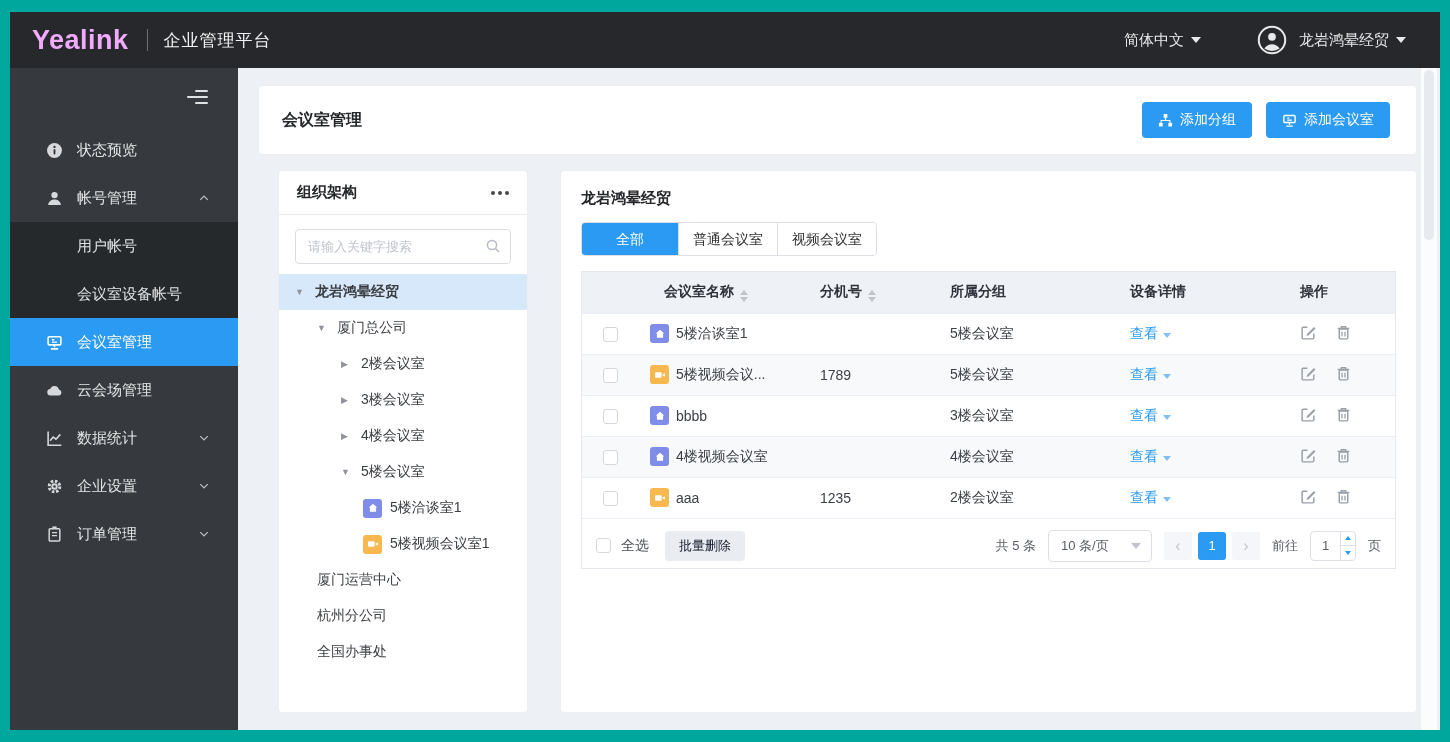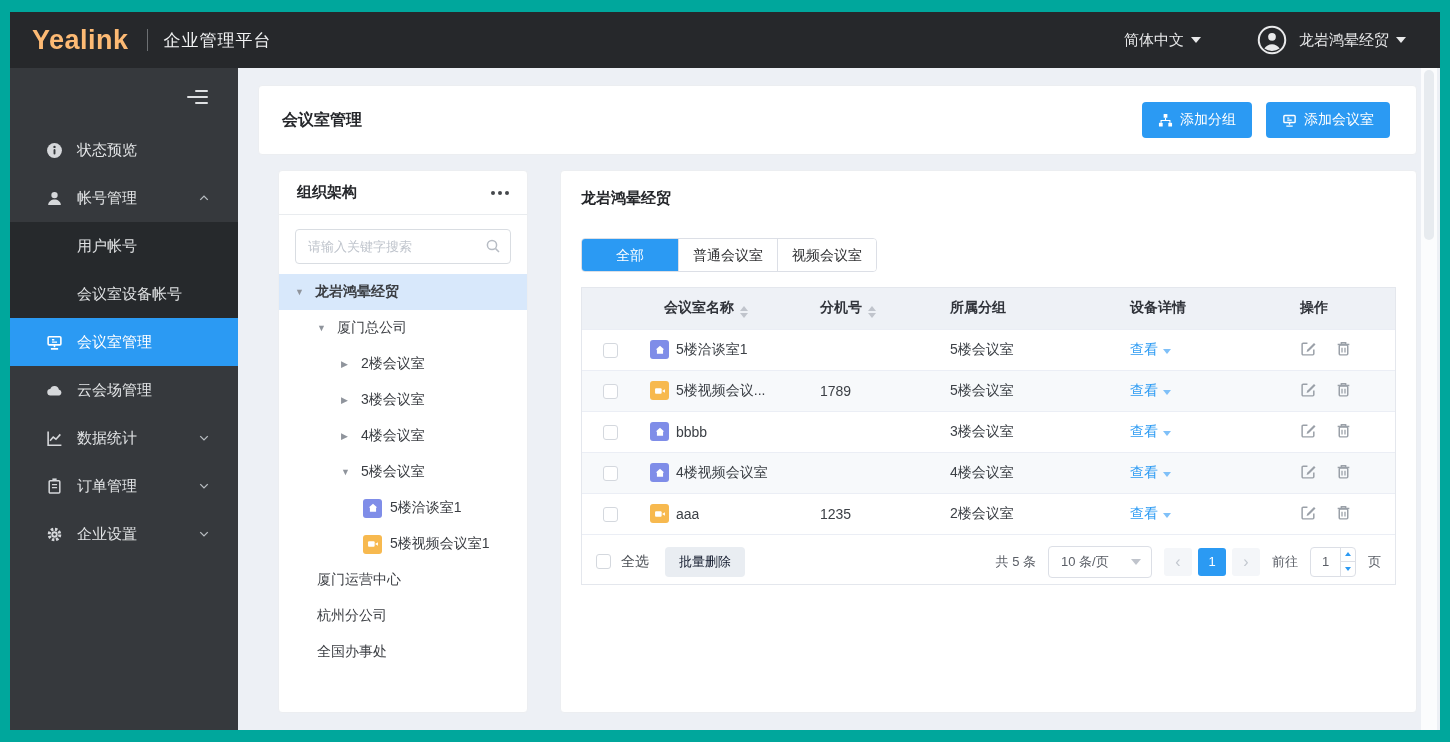--- a/index.html
+++ b/index.html
@@ -3,21 +3,21 @@
 <meta charset="utf-8">
 <style>
   * { margin:0; padding:0; box-sizing:border-box; }
   html,body { width:1450px; height:742px; font-family:"Liberation Sans","DejaVu Sans",sans-serif; }
   body { position:relative; background:#00A79C; overflow:hidden; }
 
   .app { position:absolute; left:10px; top:12px; right:10px; bottom:12px; background:#EDF0F5; overflow:hidden; }
 
   
   .topbar { height:56px; background:#26282B; display:flex; align-items:center; padding:0 34px 0 22px; }
-  .logo { color:#fdba74; font-size:27px; font-weight:800; letter-spacing:.5px; }
+  .logo { color:#f0abfc; font-size:27px; font-weight:800; letter-spacing:.5px; }
   .logo-divider { width:1px; height:22px; background:#6d7073; margin:0 16px 0 18px; }
   .product-name { color:#f2f3f4; font-size:17px; letter-spacing:1px; }
   .topbar-right { margin-left:auto; display:flex; align-items:center; color:#e8e9ea; font-size:15px; }
   .lang-switch, .account-switch { display:flex; align-items:center; cursor:pointer; }
   .caret-dn-white { width:0; height:0; border-left:5px solid transparent; border-right:5px solid transparent; border-top:6px solid #e8e9ea; margin-left:7px; }
   .avatar { width:30px; height:30px; margin:0 12px 0 56px; color:#e8e9ea; }
   .avatar svg { width:30px; height:30px; }
 
   
   .body-row { display:flex; height:calc(100% - 56px); }
@@ -69,21 +69,21 @@
   .tree-node.selected { background:#D8E8FB; font-weight:bold; }
   .tree-arrow { font-size:9px; color:#8f949c; width:12px; margin-right:8px; flex-shrink:0; }
   .leaf-icon { width:19px; height:19px; border-radius:3px; margin-right:8px; display:inline-flex; align-items:center; justify-content:center; flex-shrink:0; }
   .leaf-icon svg { width:12px; height:12px; }
   .leaf-icon.home { background:var(--room-normal); }
   .leaf-icon.video { background:var(--room-video); }
 
   
   .table-card { flex:1; padding:18px 20px; overflow:hidden; }
   .company-title { font-size:15px; font-weight:bold; color:#24262a; }
-  .tab-group { margin-top:30px; display:inline-flex; border:1px solid #dcdfe6; border-radius:4px; overflow:hidden; }
+  .tab-group { margin-top:14px; display:inline-flex; border:1px solid #dcdfe6; border-radius:4px; overflow:hidden; }
   .tab { min-width:96px; height:32px; line-height:32px; text-align:center; font-size:14px; color:#303133; background:#fff; cursor:pointer; padding:0 14px; }
   .tab + .tab { border-left:1px solid #dcdfe6; }
   .tab.active { background:var(--accent); color:#fff; }
 
   .table-box { margin-top:15px; border:1px solid #e4e7ed; }
   table { width:100%; border-collapse:collapse; table-layout:fixed; }
   col.c-check{width:56px;} col.c-name{width:170px;} col.c-ext{width:130px;} col.c-group{width:180px;} col.c-device{width:170px;}
   thead th { height:41px; background:#EEF1F6; font-size:14px; font-weight:bold; color:#30333a; text-align:left; padding-left:12px; }
   th.th-name { padding-left:26px; }
   tbody td { height:40px; font-size:14px; color:#3c4046; padding-left:12px; border-top:1px solid #ebeef5; }
@@ -212,42 +212,42 @@
             </span>
             <span class="mi-label">数据统计</span>
             <span class="mi-caret">
               <svg viewBox="0 0 16 16" fill="none" stroke="currentColor" stroke-width="1.8">
                 <path d="M3 5.5l5 5 5-5"></path>
               </svg>
             </span>
           </div>
           <div class="menu-item">
             <span class="mi-icon">
+              <svg viewBox="0 0 16 16">
+                <circle cx="8" cy="8" r="5" fill="none" stroke="currentColor" stroke-width="2.8" stroke-dasharray="2.3 1.6"></circle>
+                <circle cx="8" cy="8" r="3" fill="currentColor"></circle>
+                <circle cx="8" cy="8" r="1.2" fill="#36393D"></circle>
+              </svg>
+            </span>
+            <span class="mi-label">企业设置</span>
+            <span class="mi-caret">
+              <svg viewBox="0 0 16 16" fill="none" stroke="currentColor" stroke-width="1.8">
+                <path d="M3 5.5l5 5 5-5"></path>
+              </svg>
+            </span>
+          </div>
+          <div class="menu-item">
+            <span class="mi-icon">
               <svg viewBox="0 0 16 16" fill="none" stroke="currentColor" stroke-width="1.4">
                 <rect x="3" y="2.6" width="10" height="11.6" rx="1"></rect>
                 <path d="M6 1.4h4" stroke-width="2"></path>
                 <path d="M5.6 6.2h4.8M5.6 9h4.8" stroke-width="1.2"></path>
               </svg>
             </span>
             <span class="mi-label">订单管理</span>
-            <span class="mi-caret">
-              <svg viewBox="0 0 16 16" fill="none" stroke="currentColor" stroke-width="1.8">
-                <path d="M3 5.5l5 5 5-5"></path>
-              </svg>
-            </span>
-          </div>
-          <div class="menu-item">
-            <span class="mi-icon">
-              <svg viewBox="0 0 16 16">
-                <circle cx="8" cy="8" r="5" fill="none" stroke="currentColor" stroke-width="2.8" stroke-dasharray="2.3 1.6"></circle>
-                <circle cx="8" cy="8" r="3" fill="currentColor"></circle>
-                <circle cx="8" cy="8" r="1.2" fill="#36393D"></circle>
-              </svg>
-            </span>
-            <span class="mi-label">企业设置</span>
             <span class="mi-caret">
               <svg viewBox="0 0 16 16" fill="none" stroke="currentColor" stroke-width="1.8">
                 <path d="M3 5.5l5 5 5-5"></path>
               </svg>
             </span>
           </div>
         </nav>
     </div>
 
     <div class="main">

